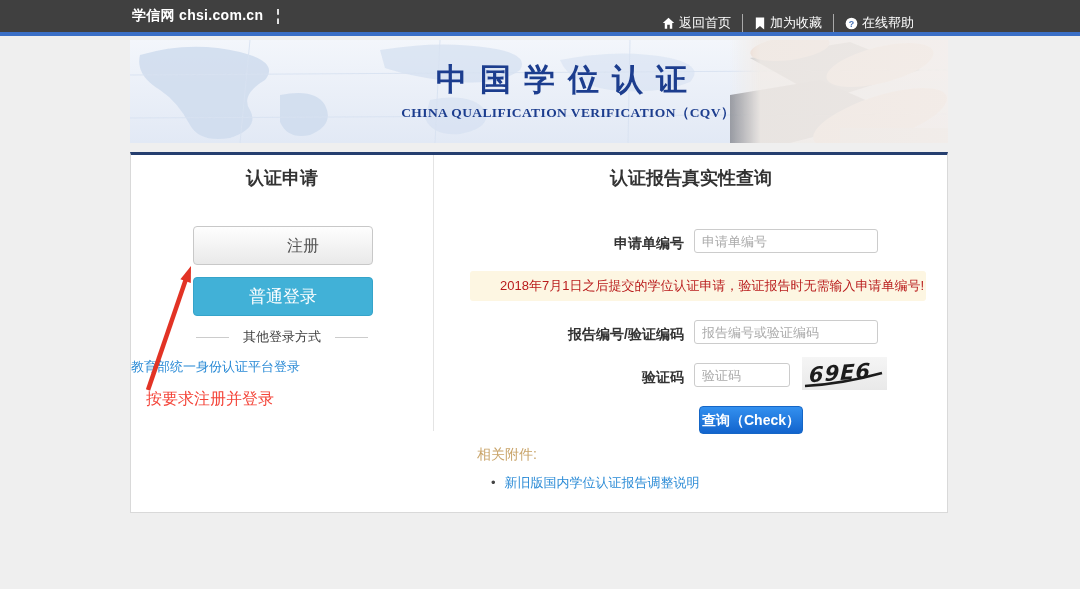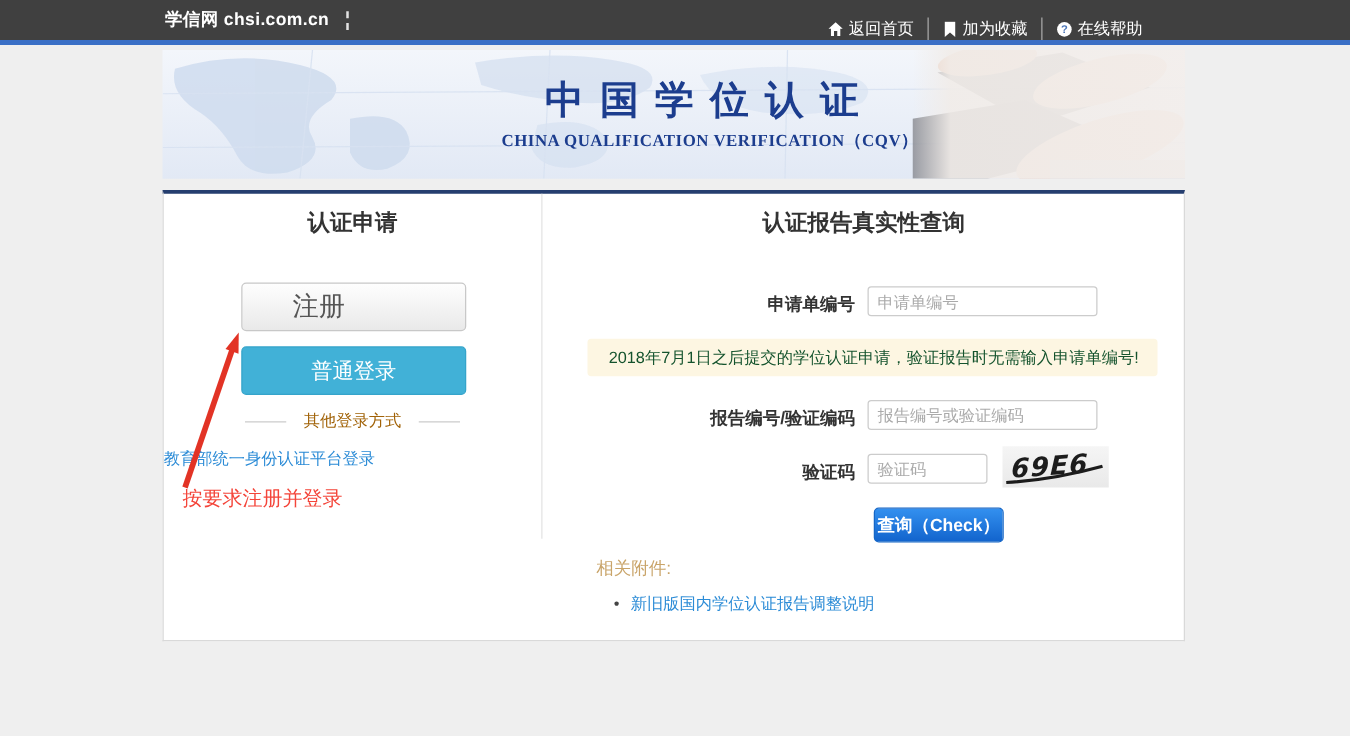--- a/index.html
+++ b/index.html
@@ -57,32 +57,32 @@
   .col-left  { position:absolute; left:0; top:0; width:303px; height:276px; border-right:1px solid #e4e4e4; }
   .col-right { position:absolute; left:304px; top:0; width:512px; height:272px; }
   .col-head { position:absolute; top:11px; left:0; width:100%; text-align:center;
               font-size:18px; font-weight:bold; color:#333; }
 
   
   .btn-register {
     position:absolute; left:62px; top:71px; width:180px; height:39px;
     border:1px solid #c8c8c8; border-radius:4px;
     background:linear-gradient(#fefefe,#e9e9e9);
-    color:#555; font-size:21px; line-height:37px; cursor:pointer;padding-left:40px;
+    color:#555; font-size:16px; text-align:center; line-height:37px; cursor:pointer;padding-left:40px;
   }
   .btn-login {
     position:absolute; left:62px; top:122px; width:180px; height:39px;
     border:1px solid #35a4ca; border-radius:4px;
     background:#41b1d7;
     color:#fff; font-size:17px; text-align:center; line-height:37px; cursor:pointer;
   }
   .other-login {
     position:absolute; left:0; top:173px; width:100%;
     display:flex; align-items:center; justify-content:center; gap:14px;
-    color:#a16207; font-size:13px;
+    color:#404040; font-size:13px;
   }
   .other-login .line { width:33px; border-top:1px solid #ccc; }
   .edu-link {
     position:absolute; left:0; top:203px; width:100%; 
     color:#2b8bd6; font-size:13px; cursor:pointer;
   }
   .annotation {
     position:absolute; left:15px; top:234px;
     color:#f4453a; font-size:16px;
   }
@@ -100,21 +100,21 @@
     font-family:"Liberation Sans","DejaVu Sans",sans-serif;
     outline:none;
   }
   .f-input::placeholder { color:#aaa; }
   .lbl-1 { top:77px; } .in-1 { top:74px; width:184px; }
   .lbl-2 { top:168px;padding-left:15px; } .in-2 { top:165px; width:184px; }
   .lbl-3 { top:211px; } .in-3 { top:208px; width:96px; }
   .notice {
     position:absolute; left:35px; top:116px; width:456px; height:30px;
     background:#fdf6e2; border-radius:3px;
-    color:#14532d; font-size:13px; line-height:30px; padding-left:17px;
+    color:#b91c1c; font-size:13px; line-height:30px; padding-left:30px;
     white-space:nowrap; overflow:hidden;
   }
   .captcha {
     position:absolute; left:367px; top:202px; width:85px; height:33px;
     background:linear-gradient(#f5f5f5,#e9e9e9);
     overflow:hidden; cursor:pointer;
   }
   .captcha .ctext {
     position:absolute; left:7px; top:4px;
     font-family:"DejaVu Sans",sans-serif;

